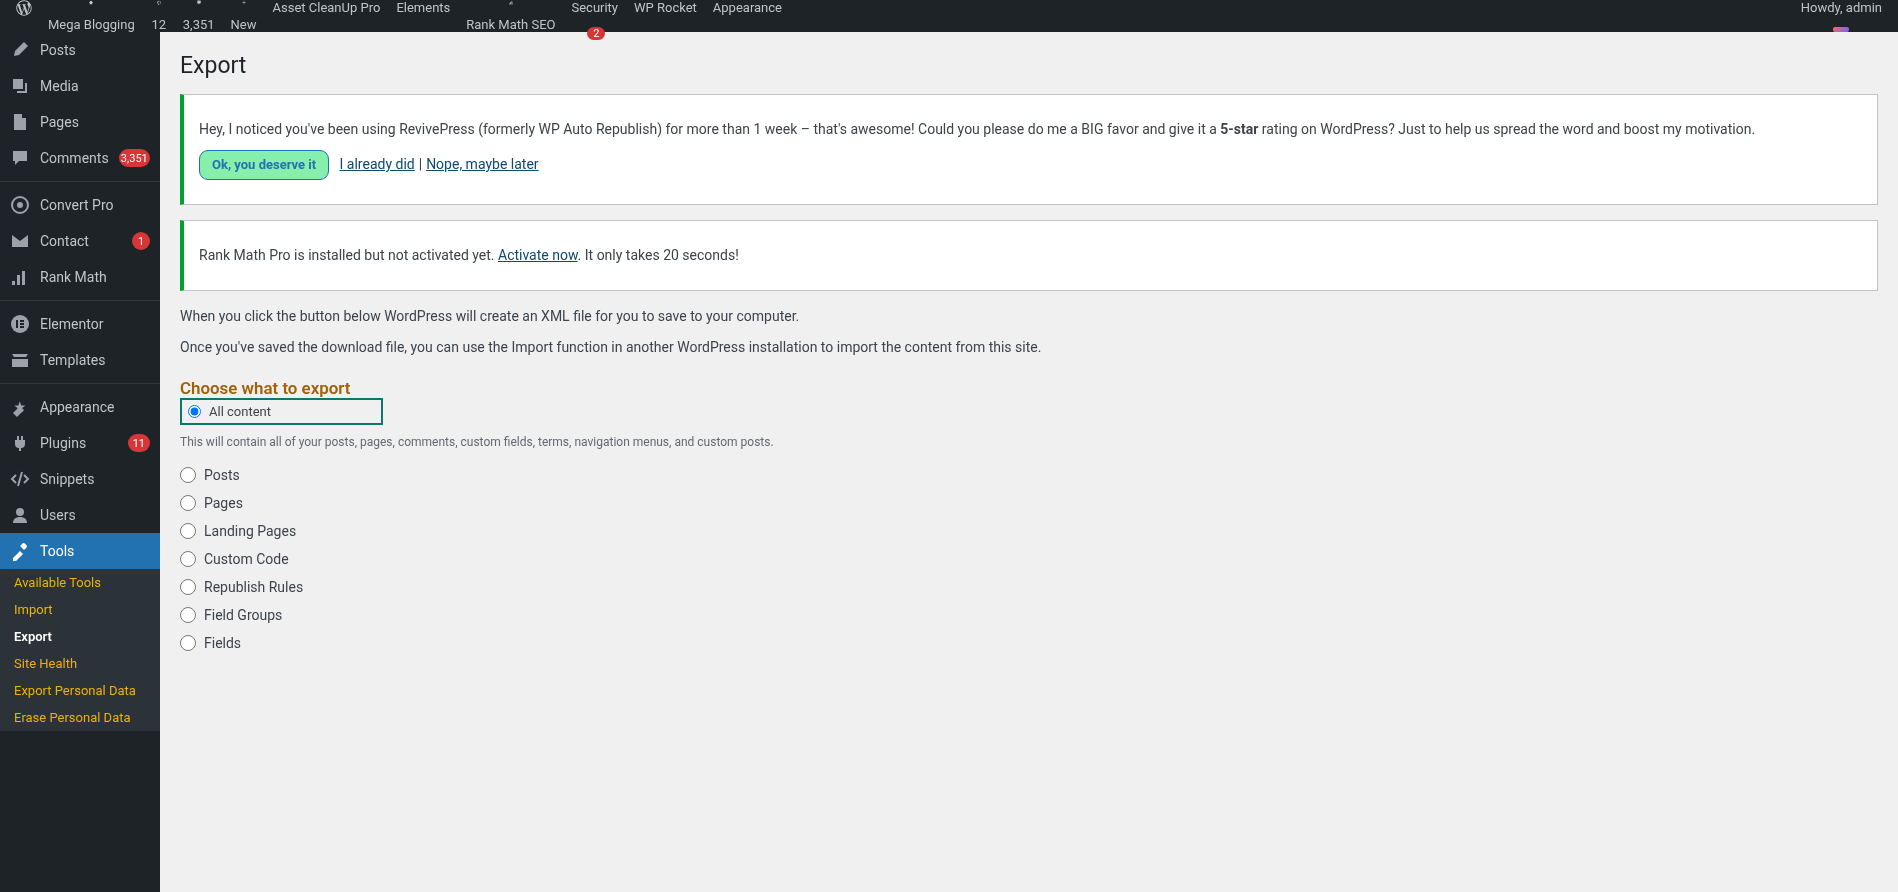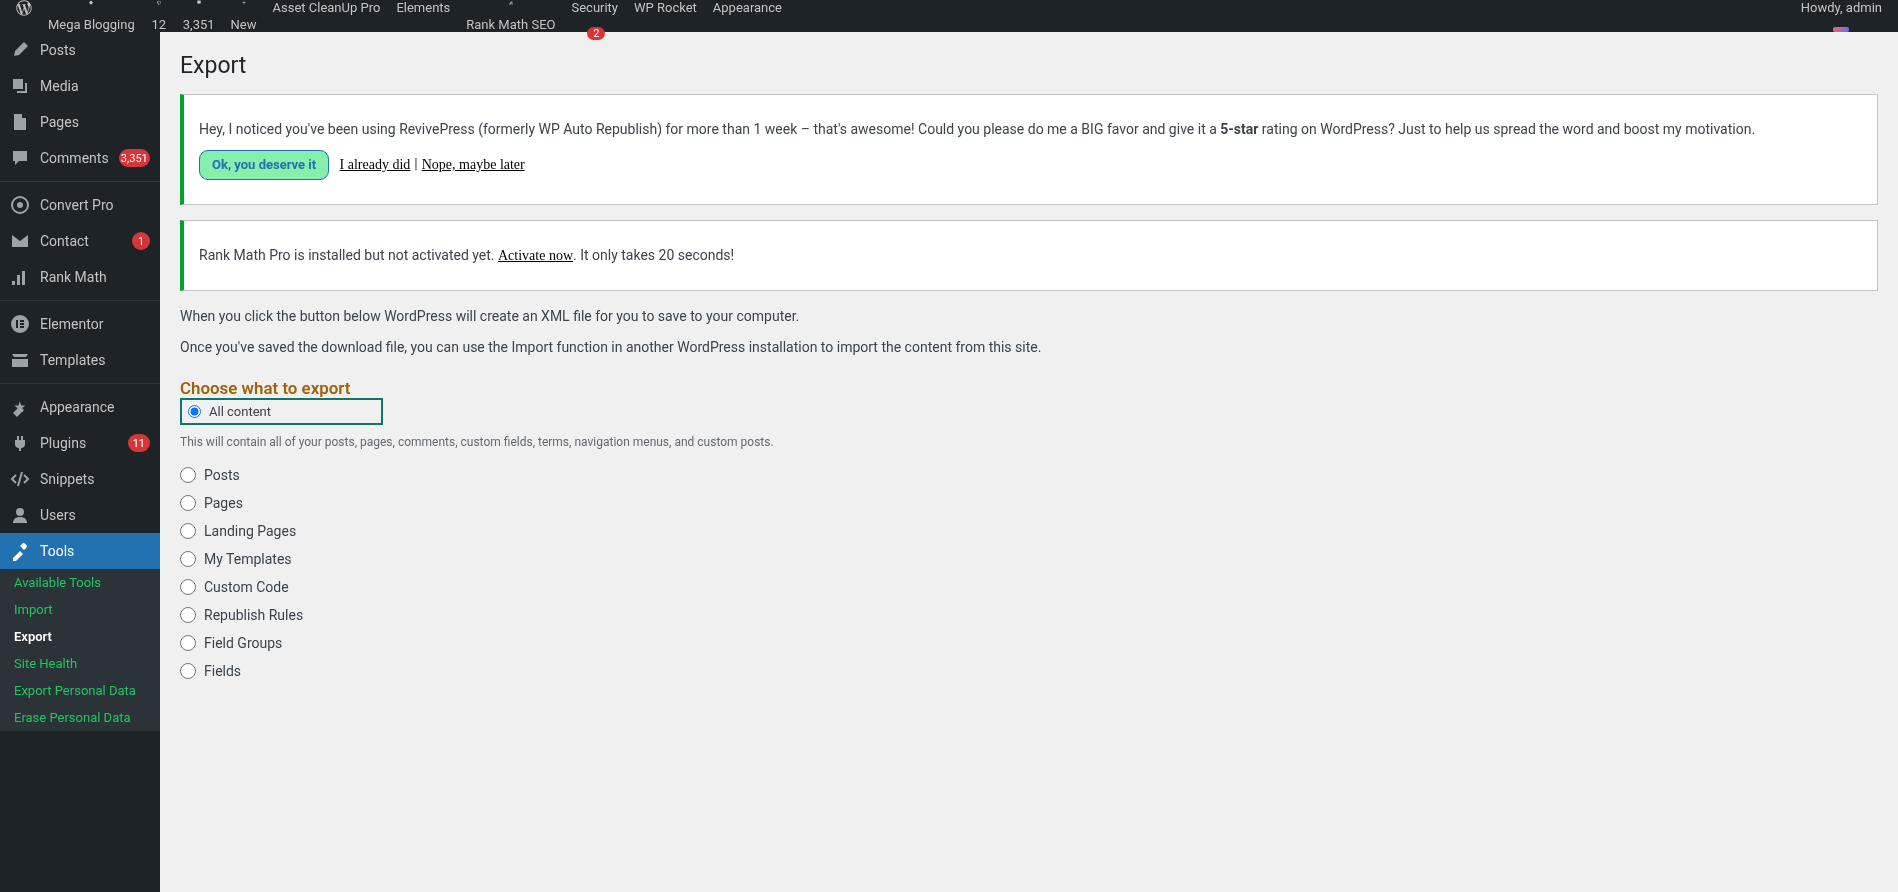--- a/index.html
+++ b/index.html
@@ -12,29 +12,29 @@
 
 #adminmenu { position:fixed; top:32px; left:0; bottom:0; width:160px; background:#1d2327; color:#c3c4c7; overflow-y:auto; font-size:14px; }
 #adminmenu .menu-item { display:flex; align-items:center; padding:8px 10px; cursor:pointer; gap:10px; color:#c3c4c7; position:relative; }
 #adminmenu .menu-item.current { background:#2271b1; color:#fff; }
 #adminmenu .menu-item.current::after { content:""; position:absolute; right:-8px; top:50%; transform:translateY(-50%); border:8px solid transparent; border-right-color:#f0f0f1; }
 #adminmenu .menu-sep { border-top:1px solid #32373c; margin:5px 0; }
 #adminmenu svg { width:20px; height:20px; fill:#9ca2a7; flex-shrink:0; }
 #adminmenu .menu-item.current svg { fill:#fff; }
 #adminmenu .menu-badge { background:#d63638; color:#fff; border-radius:9px; min-width:18px; height:18px; display:inline-flex; align-items:center; justify-content:center; font-size:11px; padding:0 5px; margin-left:auto;}
 #adminmenu .submenu { background:#2c3338; }
-#adminmenu .sub-item { padding:6px 12px 6px 14px; font-size:13px; color:#22c55e; cursor:pointer; }
+#adminmenu .sub-item { padding:6px 12px 6px 14px; font-size:13px; color:#eab308; cursor:pointer; }
 #adminmenu .sub-item.current { color:#fff; font-weight:600; }
 
 #wpbody { margin-left:160px; margin-top:32px; padding:10px 20px 40px 20px; }
 h1 { font-size:23px; font-weight:400; margin:10px 0 15px; color:#1d2327; }
 .notice { background:#fff; border:1px solid #c3c4c7; border-left:4px solid #00a32a; padding:24px 15px; margin-bottom:15px; font-size:14px; color:#3c434a; line-height:1.5; }
 .notice p { margin-bottom:10px; }
 .notice .btn-outline { display:inline-block; border:1px solid #2271b1; color:#2271b1; padding:4px 12px; border-radius:9px; background:#86efac; cursor:pointer; font-size:13px;font-weight:bold; }
-.notice a { color:#000000; text-decoration:underline; cursor:pointer;font-family:Liberation Serif, serif; }
+.notice a { color:#0c4a6e; text-decoration:underline; cursor:pointer; }
 .notice .sep { color:#3c434a; margin:0 4px; }
 .desc-p { font-size:14px; color:#3c434a; margin:10px 0; line-height:1.5; }
 h2 { font-size:1.3em; margin:20px 0 0; color:#a16207; font-weight:600; }
 .radio-row { display:flex; align-items:center; gap:8px; padding:6px 0; font-size:14px; }
 .radio-row input[type=radio] { width:16px; height:16px; accent-color:#2271b1; }
 .highlight-box { border:2px solid #0f766e; padding:4px 110px 4px 6px; display:inline-flex; align-items:center; gap:8px; margin-bottom:6px; }
 .sub-desc { font-size:12px; color:#646970; margin:4px 0 12px 0; }
 .avatar { width:16px; height:16px; background:linear-gradient(135deg,#f66,#66f); border-radius:2px; }
 </style>
 </head>
@@ -237,24 +237,20 @@
       <div class="radio-row">
         <input type="radio" style="">
         <label>Pages</label>
       </div>
       <div class="radio-row">
         <input type="radio" style="">
         <label>Landing Pages</label>
       </div>
       <div class="radio-row">
         <input type="radio" style="">
-        <label>My Templates</label>
-      </div>
-      <div class="radio-row">
-        <input type="radio" style="">
         <label>Custom Code</label>
       </div>
       <div class="radio-row">
         <input type="radio" style="">
         <label>Republish Rules</label>
       </div>
       <div class="radio-row">
         <input type="radio" style="">
         <label>Field Groups</label>
       </div>

